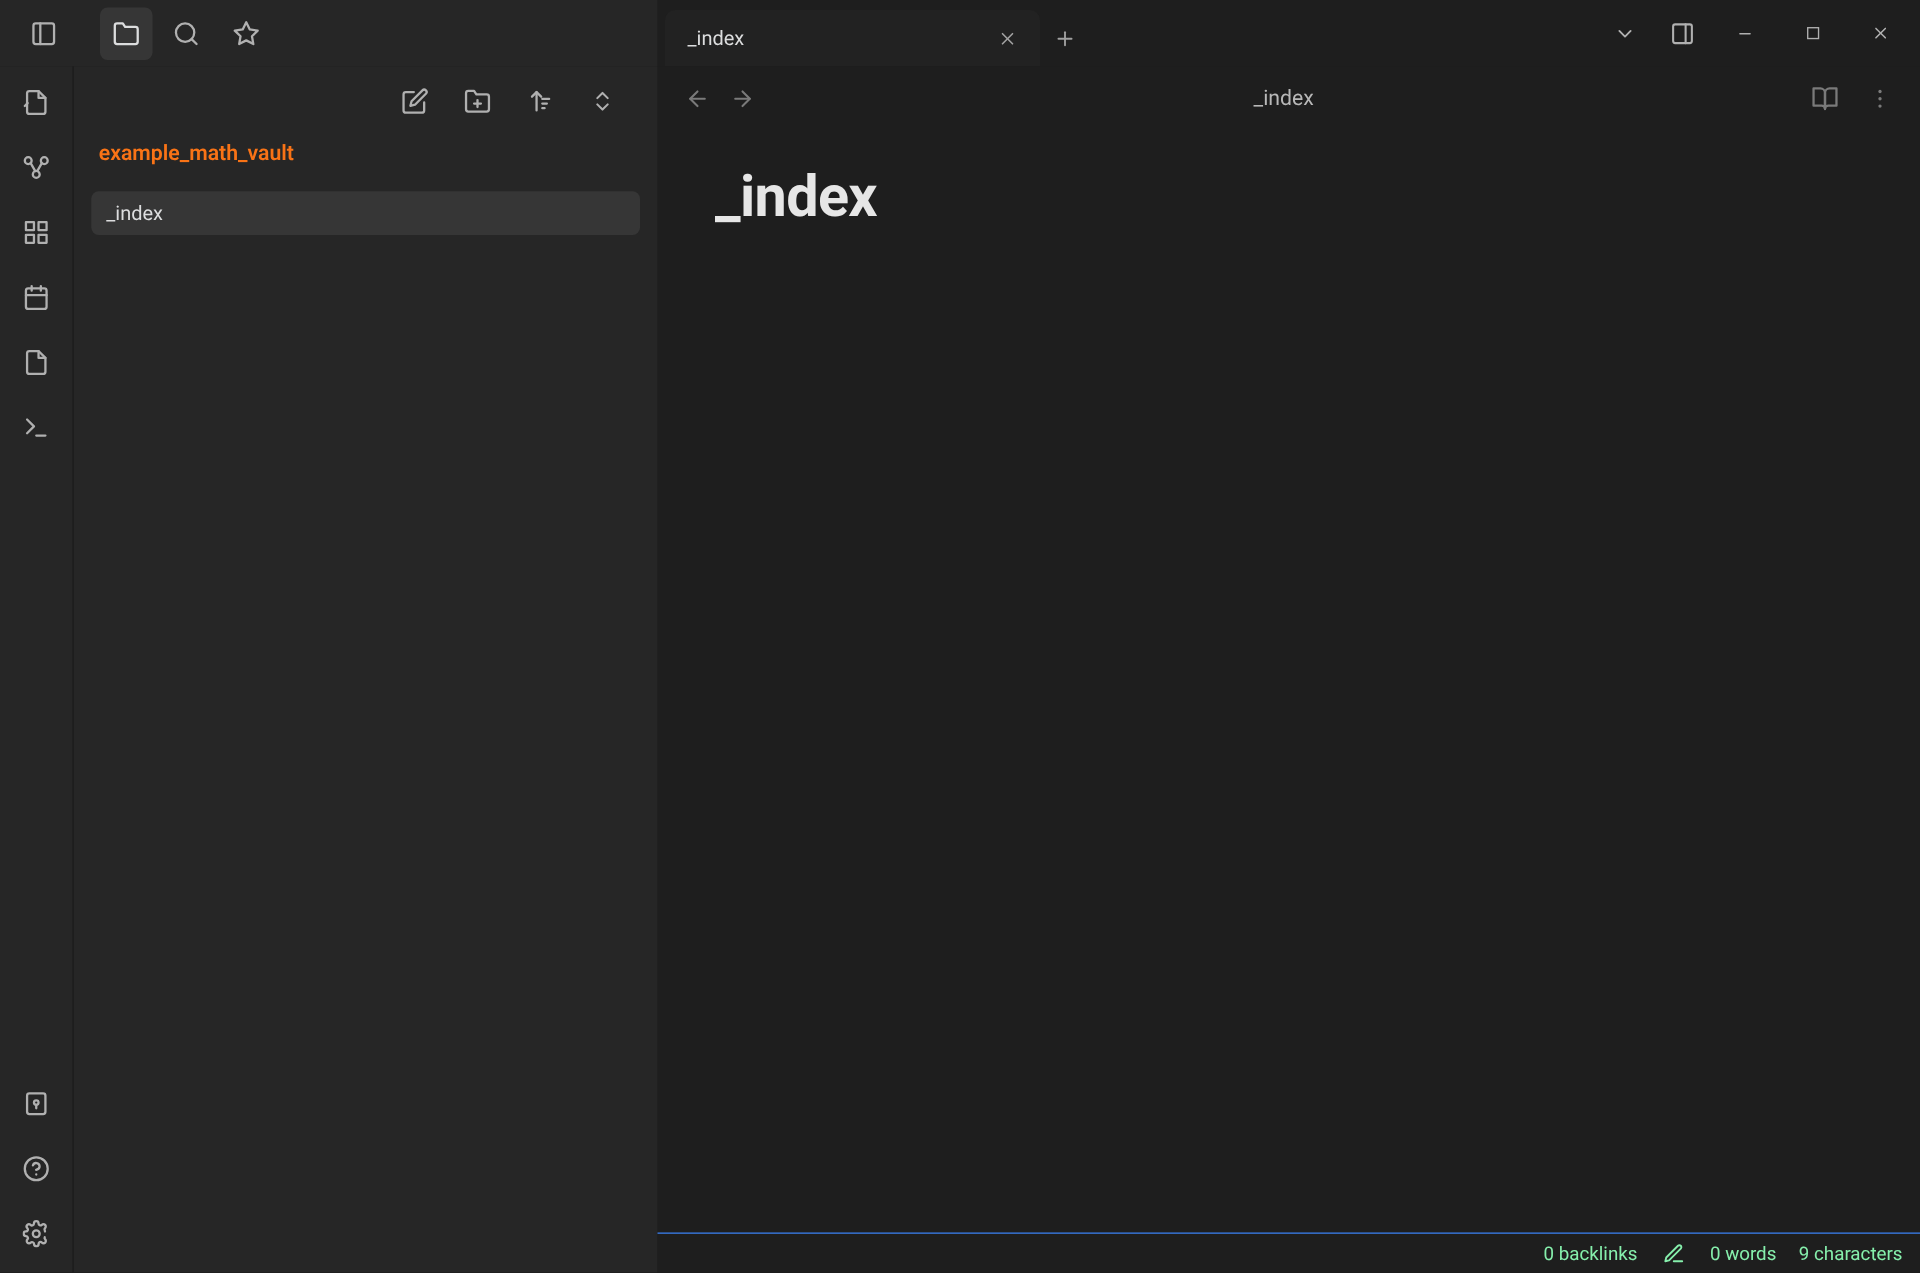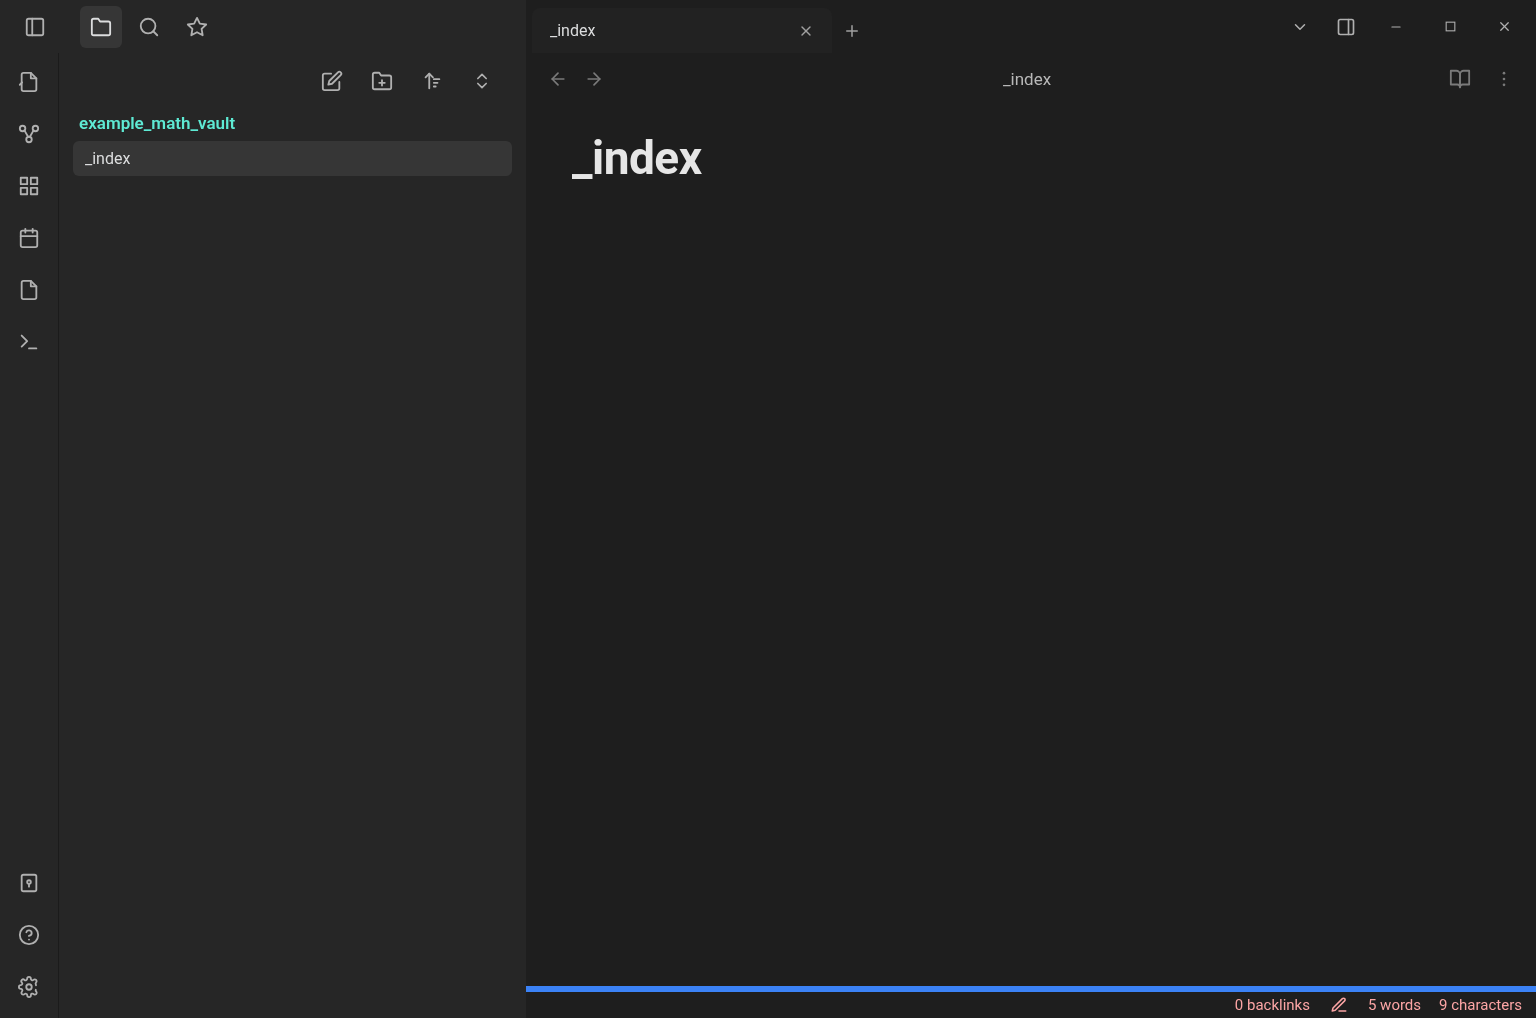--- a/index.html
+++ b/index.html
@@ -98,24 +98,24 @@
   .explorer-toolbar{
     height:56px;
     display:flex;
     align-items:center;
     justify-content:flex-end;
     gap:14px;
     padding:0 26px 0 0;
   }
   .explorer-toolbar .ribbon-btn{width:36px;height:36px;}
   .vault-title{
-    padding:4px 0 8px 20px;
+    padding:4px 0 20px 20px;
     font-weight:600;
     font-size:17px;
-    color:#5eead4;
+    color:#f97316;
   }
   .file-item{
     margin:0 14px;
     padding:8px 12px;
     border-radius:6px;
     font-size:16px;
     color:#dcddde;
   }
   .file-item.active{background:#363636;}
 
@@ -148,28 +148,28 @@
     font-size:46px;
     font-weight:700;
     color:#e6e6e6;
     letter-spacing:-0.5px;
   }
 
   
   .statusbar{
     height:32px;
     background:#1e1e1e;
-    border-top:6px solid #3b82f6;
+    border-top:1px solid #3b82f6;
     display:flex;
     align-items:center;
     justify-content:flex-end;
     gap:18px;
     padding:0 14px;
     font-size:15px;
-    color:#fca5a5;
+    color:#86efac;
   }
   .statusbar .sb-icon{width:22px;height:22px;display:flex;align-items:center;justify-content:center;}
 
   svg{display:block;}
 </style>
 </head>
 <body>
 
 <div class="titlebar">
   <div class="titlebar-left">
@@ -392,18 +392,18 @@
     </div>
 
     <div class="statusbar">
       <span>0 backlinks</span>
       <span class="sb-icon">
         <svg width="18" height="18" viewBox="0 0 24 24" fill="none" stroke="currentColor" stroke-width="2" stroke-linecap="round" stroke-linejoin="round">
             <path d="M12 20h9"></path>
             <path d="M16.5 3.5a2.121 2.121 0 1 1 3 3L7 19l-4 1 1-4L16.5 3.5z"></path>
           </svg>
       </span>
-      <span>5 words</span>
+      <span>0 words</span>
       <span>9 characters</span>
     </div>
   </div>
 
 </div>
 
 </body></html>

